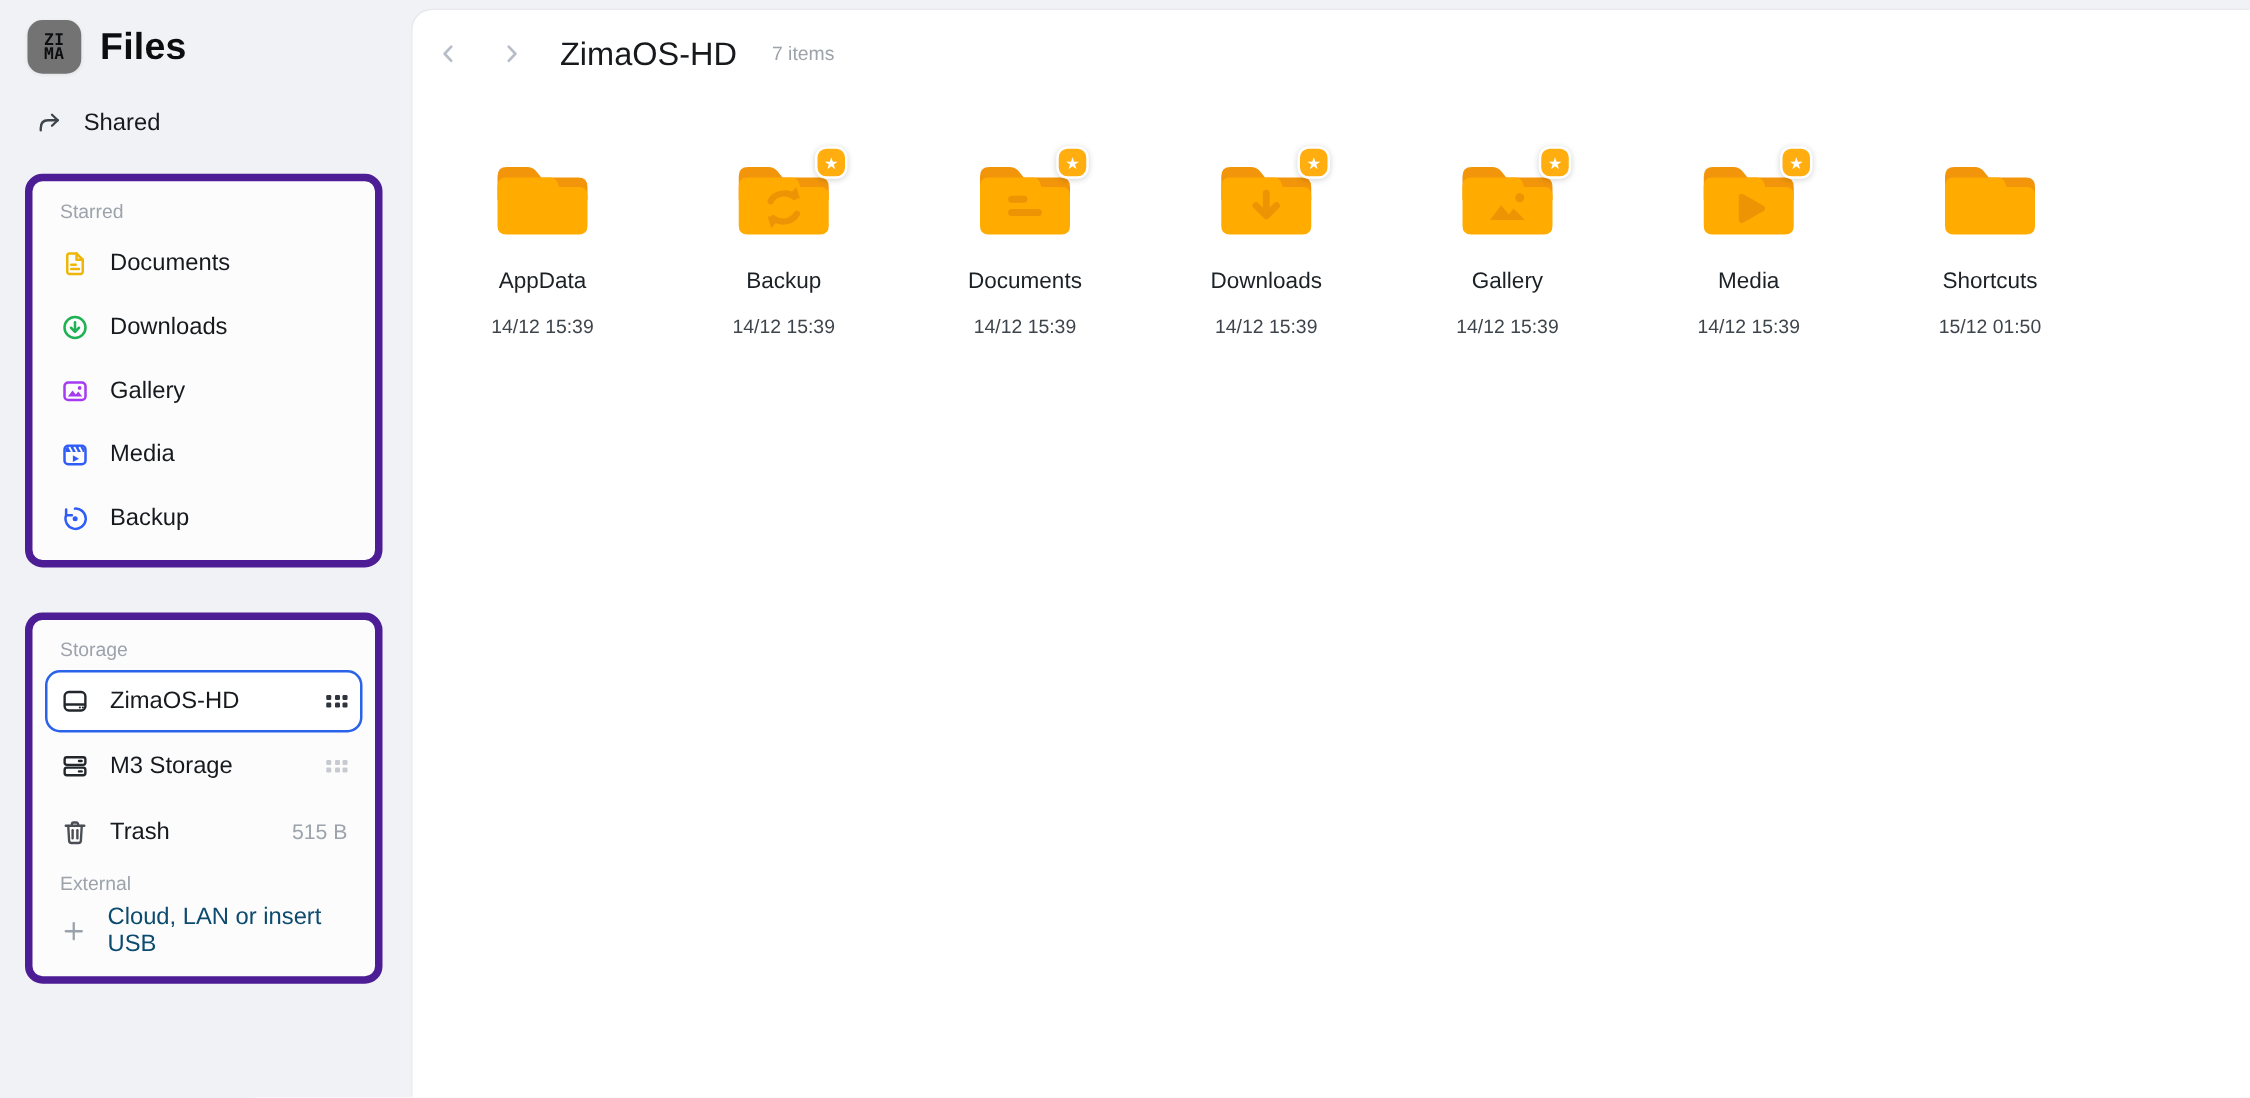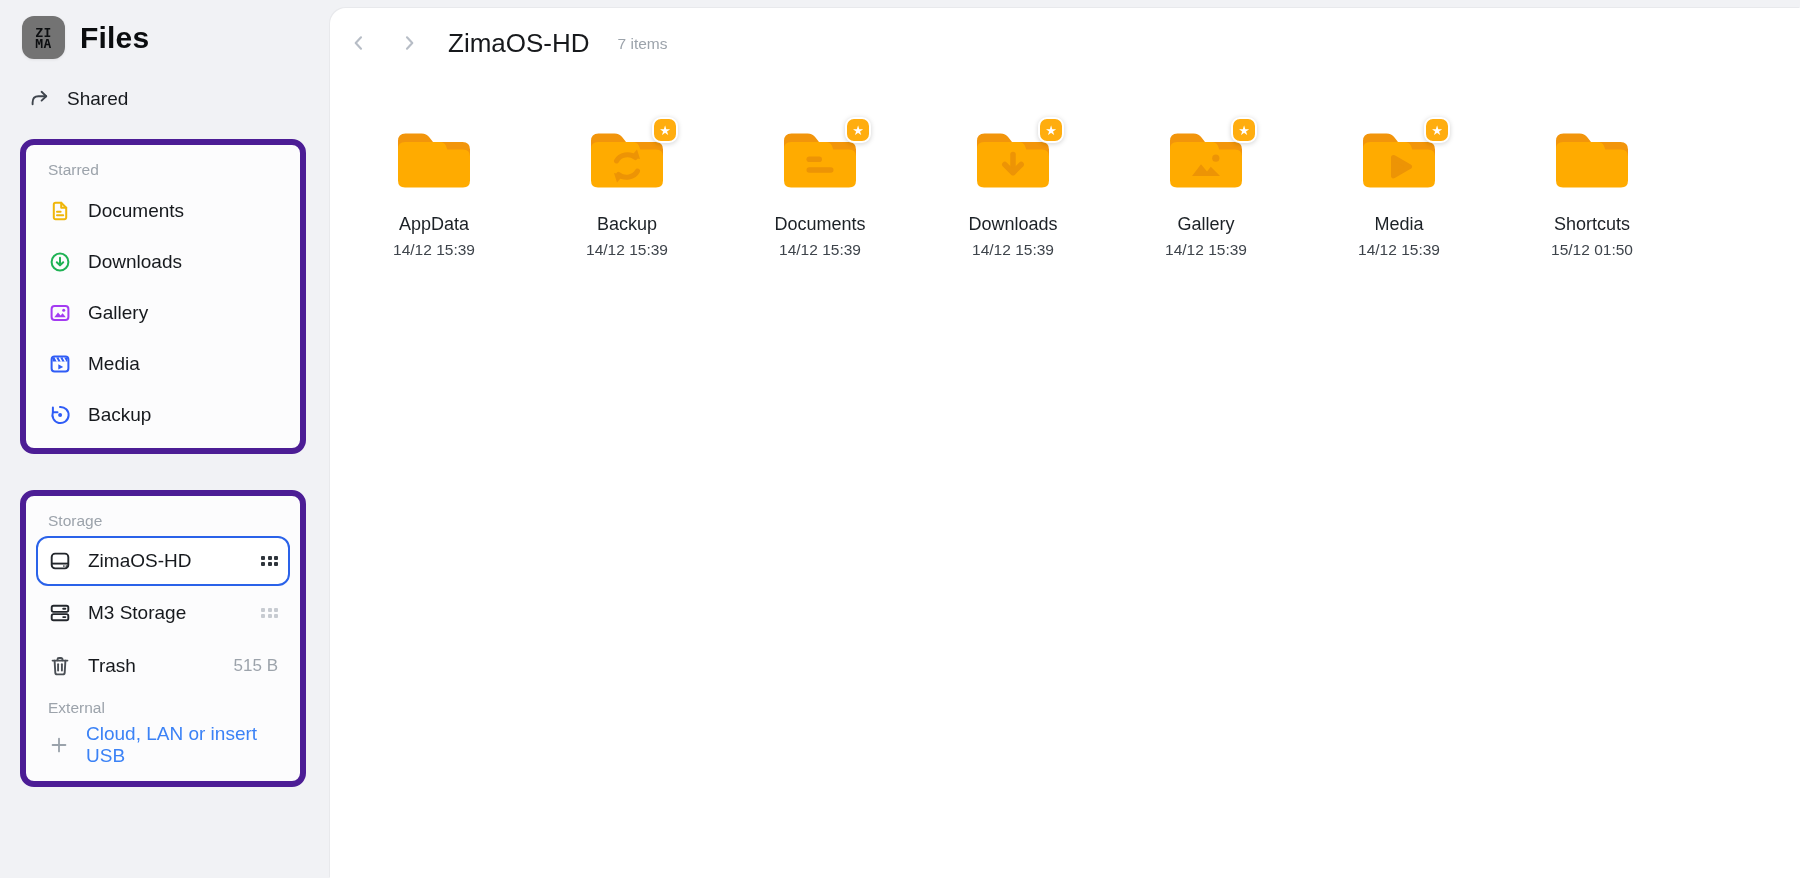--- a/index.html
+++ b/index.html
@@ -41,21 +41,21 @@
   .device{height:46px;border-radius:12px;border:2px solid transparent;
     padding:0 10px;margin:0 -4px 2px}
   .device.selected{border-color:var(--accent);background:#fff}
 
   .dots{display:grid;grid-template-columns:repeat(3,4px);grid-auto-rows:4px;gap:2.5px;cursor:pointer}
   .dots i{background:#2F353C;border-radius:1px;display:block}
   .dots.muted i{background:#C7CBD1}
 
   .trash-size{color:#9CA3AB;font-size:17px}
   .external-label{margin-top:8px}
-  .add-row{height:44px;color:#3b82f6}
+  .add-row{height:44px;color:#0c4a6e}
   .add-row .sicon-svg{width:22px;height:22px}
 
   
   .main{position:absolute;left:330px;top:8px;right:0;bottom:0;background:#fff;
     border-top-left-radius:16px;box-shadow:-1px -1px 0 rgba(0,0,0,.035)}
   .main-header{display:flex;align-items:flex-start;padding:18px 0 0 12px}
   .nav-btn{width:34px;height:34px;display:flex;align-items:center;justify-content:center;
     color:#B7BDC6;cursor:pointer;border-radius:8px;background:none;border:none;padding:0}
   .nav-btn + .nav-btn{margin-left:16px}
   .nav-btn svg{width:22px;height:22px}
@@ -67,21 +67,21 @@
   .folder-wrap{position:relative;width:80px;height:64px}
   .folder-svg{width:80px;height:64px;display:block}
   .flap{fill:var(--folder-flap)}
   .front{fill:var(--folder-body)}
   .glyph{color:var(--glyph)}
   .star-badge{position:absolute;top:-11px;right:-11px;width:26px;height:26px;box-sizing:border-box;
     background:var(--badge);border:2.5px solid #fff;border-radius:9px;
     box-shadow:0 1px 5px rgba(0,0,0,.18);
     display:flex;align-items:center;justify-content:center;color:#fff;font-size:13px;line-height:1}
   .tile-name{margin-top:22px;font-size:18px;color:#1C2126}
-  .tile-date{margin-top:6px;font-size:15.5px;color:#3E444B}
+  .tile-date{margin-top:18px;font-size:15.5px;color:#3E444B}
 
   .hidden-defs{position:absolute;width:0;height:0;overflow:hidden}
 </style>
 </head>
 <body>
 
 <svg class="hidden-defs" aria-hidden="true">
   <symbol id="i-share" viewBox="0 0 24 24">
     <g fill="none" stroke="currentColor" stroke-width="1.9" stroke-linecap="round" stroke-linejoin="round">
       <path d="M13.6 4.8 L18.2 9.2 L13.6 13.6"></path>

